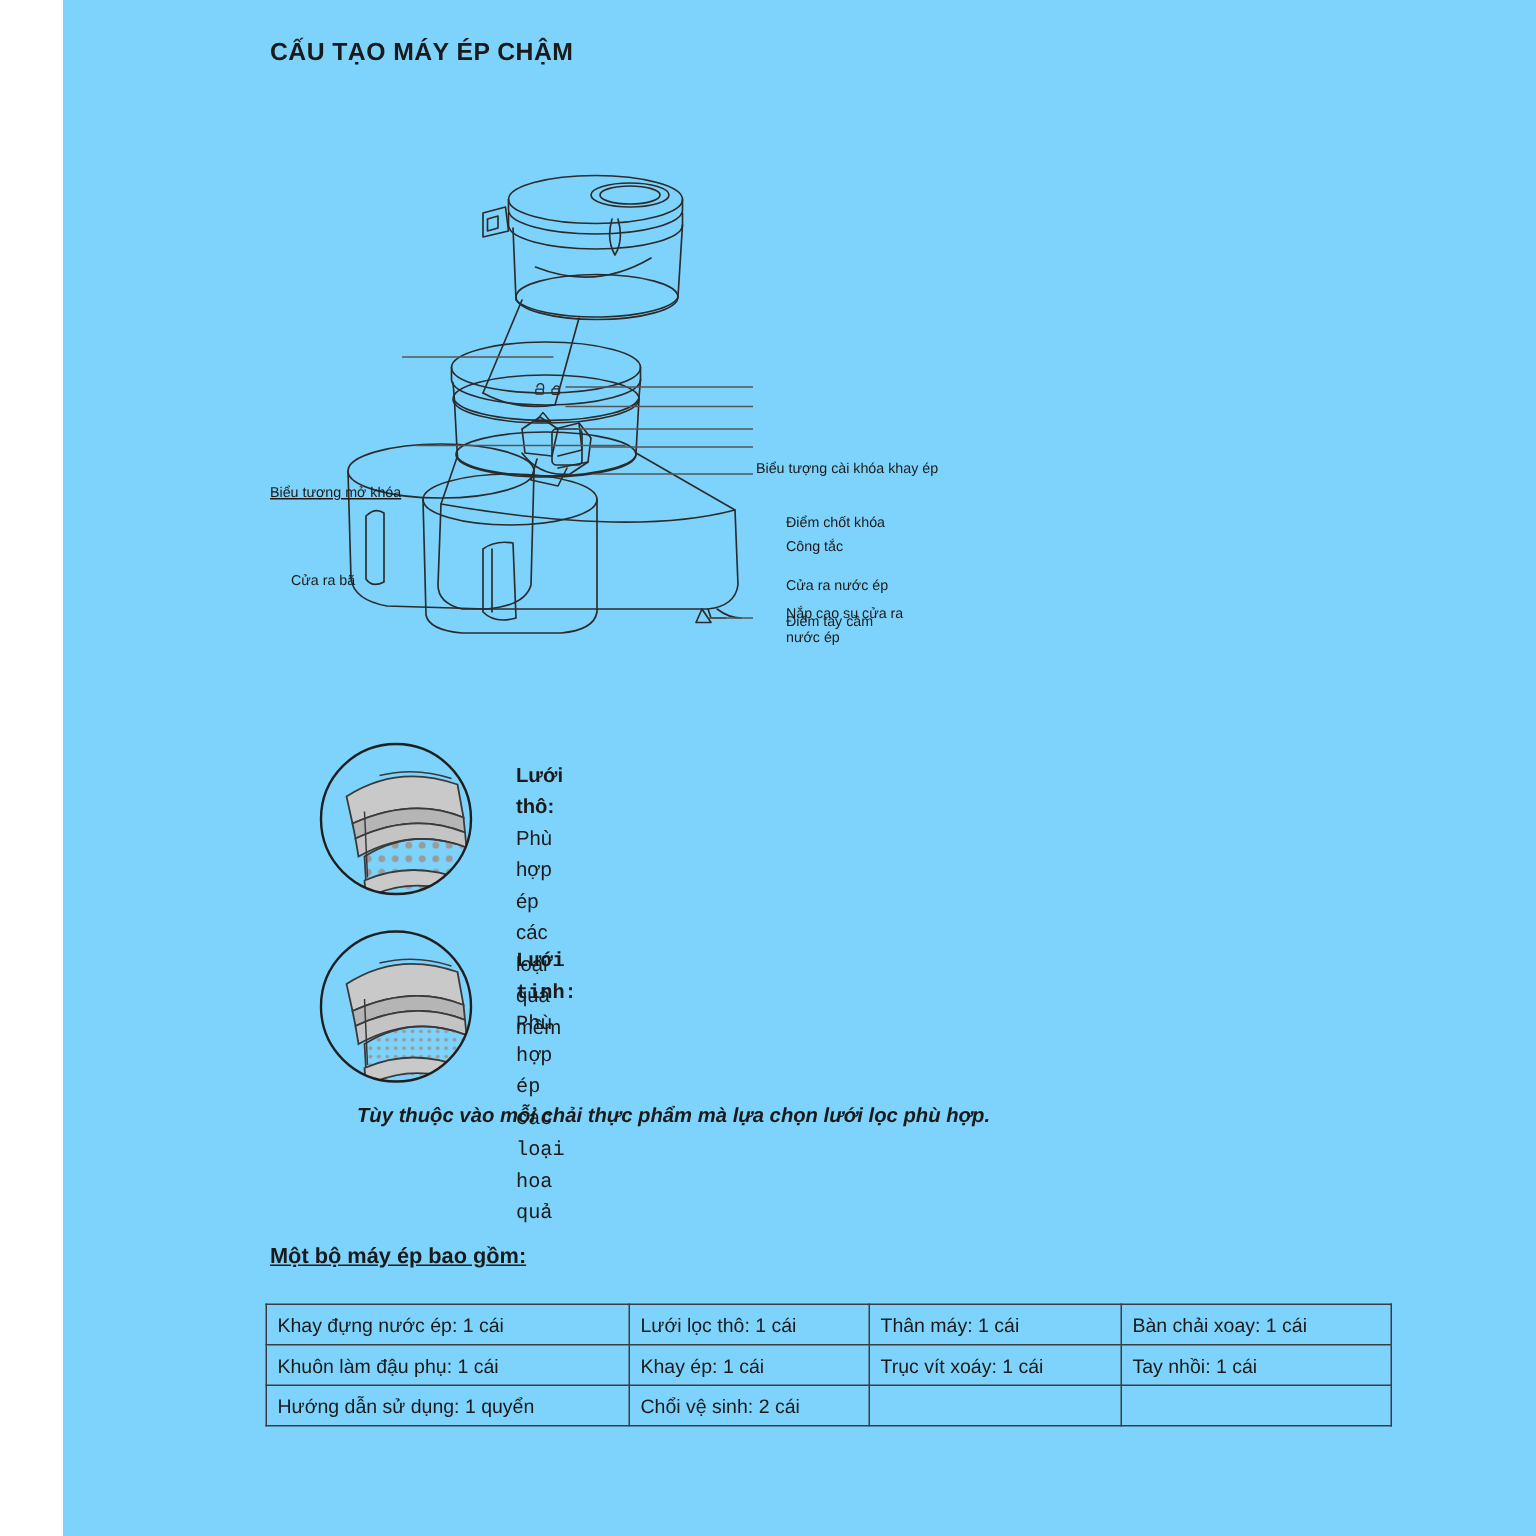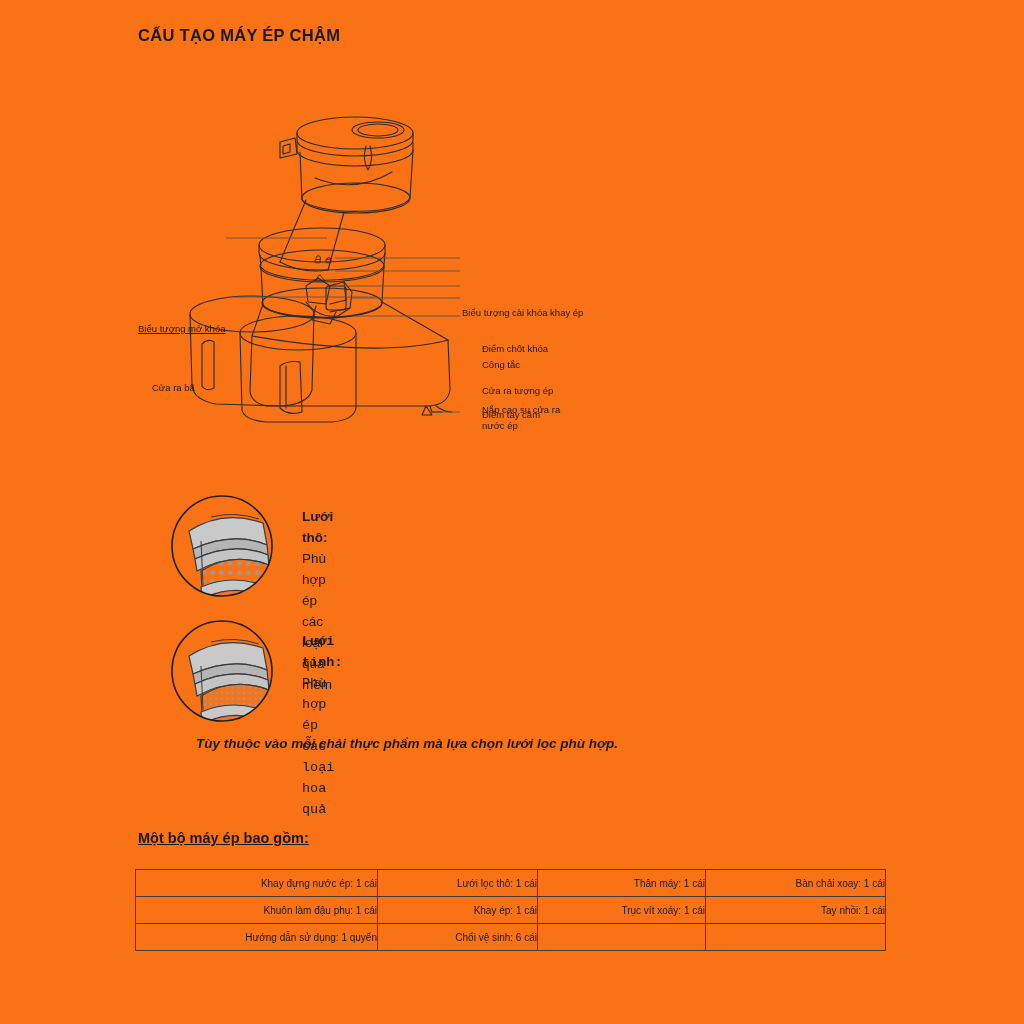--- a/index.html
+++ b/index.html
@@ -11,21 +11,22 @@
     width: 1024px;
     height: 1024px;
     position: relative;
     font-family: "Liberation Sans", sans-serif;
     color: #1a1a1a;
     overflow: hidden;
   }
   .page {
     position: absolute;
     inset: 0;
-    background: #f97316;
+    background: #7dd3fc;
+    margin-left: 42px;
   }
 
   
   .doc-title {
     position: absolute;
     left: 138px;
     top: 26px;
     font-size: 16.5px;
     font-weight: bold;
     letter-spacing: .3px;
@@ -86,26 +87,25 @@
     left: 135px;
     top: 869px;
     width: 750px;
     border-collapse: collapse;
     table-layout: fixed;
   }
   table.parts td {
     border: 1px solid #3d3d3d;
     height: 26px;
     padding: 0 0 0 7px;
-    font-size: 10px;
+    font-size: 13px;
     color: #1a1a1a;
     vertical-align: middle;
     white-space: nowrap;
     overflow: hidden;
-    text-align: right;
   }
   table.parts col.c1 { width: 242px; }
   table.parts col.c2 { width: 160px; }
   table.parts col.c3 { width: 168px; }
   table.parts col.c4 { width: 180px; }
 </style>
 </head>
 <body>
 
 <div class="page">
@@ -206,21 +206,21 @@
         <path d="M300 322 L330 322"></path>
       </g>
     </svg>
 
     <div class="callout" style="left:8px; top:232px;text-decoration:underline;">Biểu tượng mở khóa</div>
     <div class="callout" style="left:22px; top:291px;">Cửa ra bã</div>
 
     <div class="callout" style="left:332px; top:216px;">Biểu tượng cài khóa khay ép</div>
     <div class="callout" style="left:352px; top:252px;">Điểm chốt khóa</div>
     <div class="callout" style="left:352px; top:268px;">Công tắc</div>
-    <div class="callout" style="left:352px; top:294px;">Cửa ra tượng ép</div>
+    <div class="callout" style="left:352px; top:294px;">Cửa ra nước ép</div>
     <div class="callout" style="left:352px; top:313px;">Nắp cao su cửa ra</div>
     <div class="callout" style="left:352px; top:329px;">nước ép</div>
 
     <div class="callout" style="left:344px; top:316px;">
       <span style="position:absolute; left:8px; top:2px; white-space:nowrap;">Điểm tay cầm</span>
     </div>
   </div>
 
   <div class="filter-block">
     <svg class="filter-img" style="left:163px; top:487px;" width="118" height="118" viewBox="0 0 118 118">
@@ -295,20 +295,20 @@
         <td>Bàn chải xoay: 1 cái</td>
       </tr>
       <tr>
         <td>Khuôn làm đậu phụ: 1 cái</td>
         <td>Khay ép: 1 cái</td>
         <td>Trục vít xoáy: 1 cái</td>
         <td>Tay nhồi: 1 cái</td>
       </tr>
       <tr>
         <td>Hướng dẫn sử dụng: 1 quyển</td>
-        <td>Chổi vệ sinh: 6 cái</td>
+        <td>Chổi vệ sinh: 2 cái</td>
         <td></td>
         <td></td>
       </tr>
     </tbody>
   </table>
 
 </div>
 
 </body></html>

